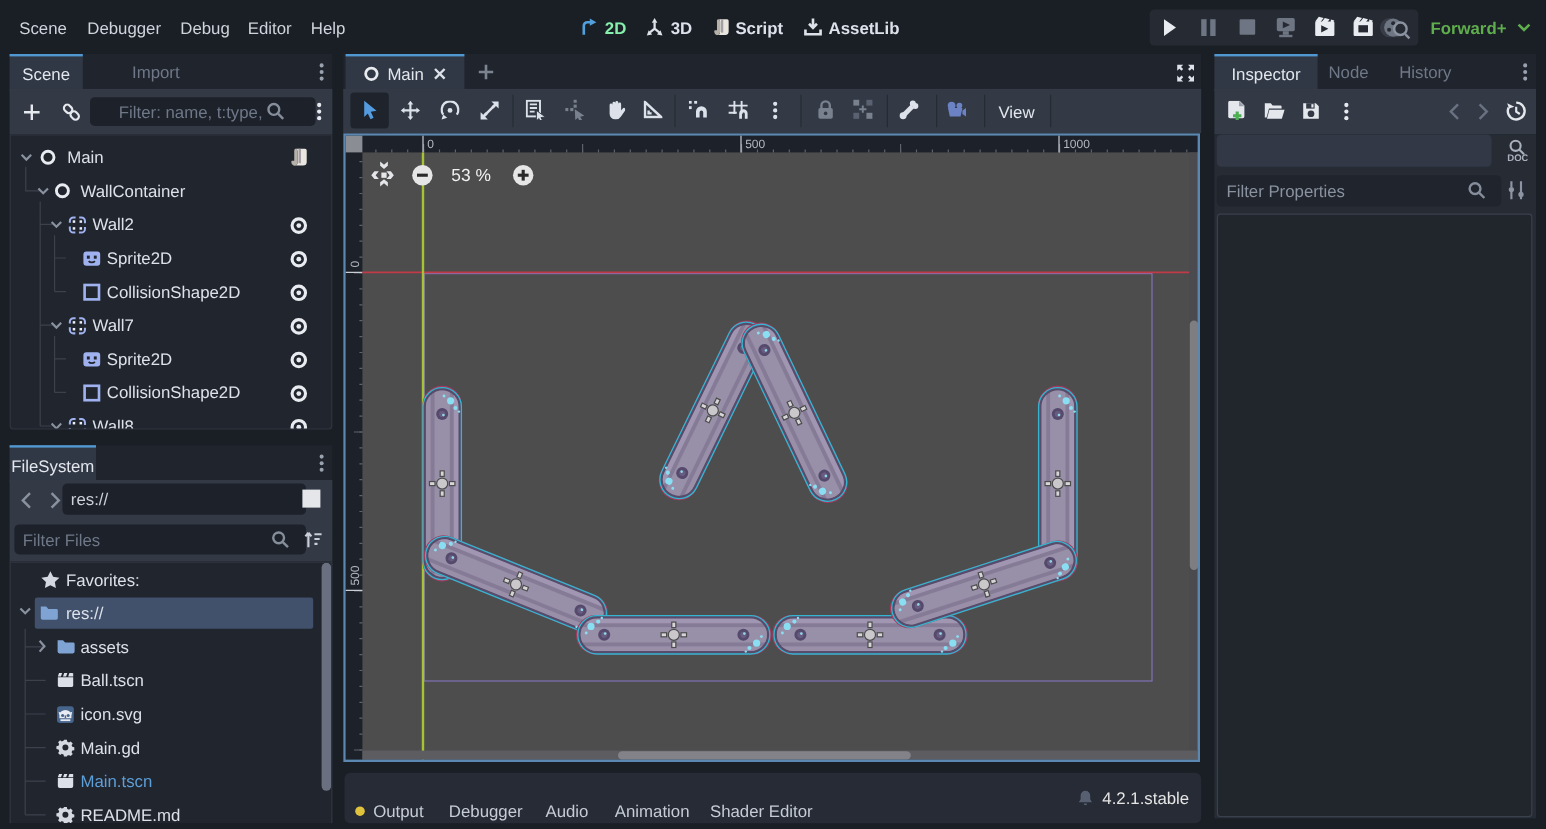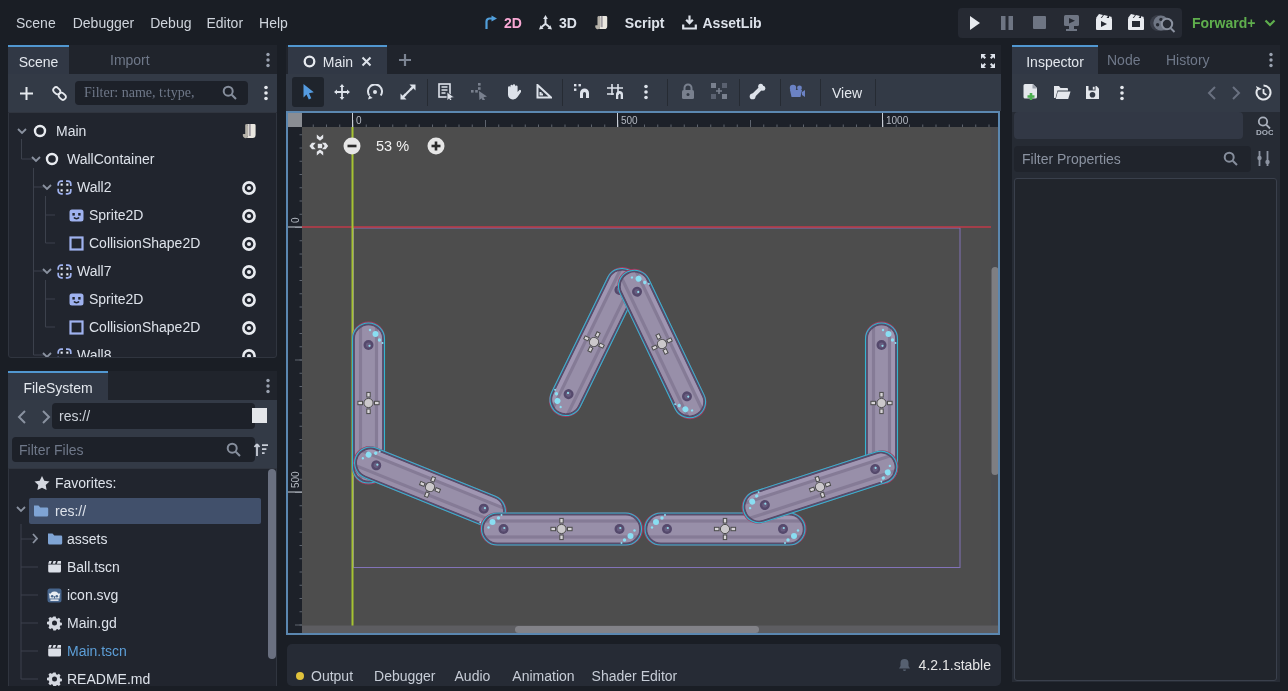--- a/index.html
+++ b/index.html
@@ -89,36 +89,36 @@
         <span style="margin-left:16px;">Debug</span>
       <span style="margin-left:15px;">Editor</span>
         <span style="margin-left:16px;">Help</span>
     </div>
 
     <div class="row" style="left:484px;top:0;height:45px;font-weight:bold;">
       <svg width="14" height="15" viewBox="0 0 14 15">
           <path d="M2.5 14 V6.5 a3 3 0 0 1 3-3 H8" fill="none" stroke="#519fdb" stroke-width="2.2"></path>
           <path d="M7.5 0.5 L13 3.5 L7.5 6.5 Z" fill="#519fdb"></path>
         </svg>
-      <span style="color:#f9a8d4;margin-left:6px;">2D</span>
+      <span style="color:#86efac;margin-left:6px;">2D</span>
       <svg style="margin-left:16px;" width="15" height="15" viewBox="0 0 15 15">
           <g stroke="#dde2ea" stroke-width="1.9" fill="none">
             <path d="M7.5 8.8 V3.5 M7.5 8.8 L3.6 12 M7.5 8.8 L11.4 12"></path>
           </g>
           <g fill="#dde2ea">
             <path d="M7.5 0 L9.8 4 H5.2z"></path>
             <path d="M1 14.5 L5.5 13.7 L2.6 10.2z"></path>
             <path d="M14 14.5 L9.5 13.7 L12.4 10.2z"></path>
           </g>
         </svg>
       <span style="color:#dde2ea;margin-left:6px;">3D</span>
       <svg style="margin-left:17px;" width="15" height="15" viewBox="0 0 15 16">
           <use href="#i-script"></use>
         </svg>
-      <span style="color:#dde2ea;margin-left:16px;">Script</span>
+      <span style="color:#dde2ea;margin-left:4px;">Script</span>
       <svg style="margin-left:17px;" width="15" height="15" viewBox="0 0 15 15">
           <path d="M7.5 0.5 V7.5 M4.2 4.8 L7.5 8.2 L10.8 4.8" stroke="#dde2ea" stroke-width="2.2" fill="none"></path>
           <path d="M1.2 9.5 V13.5 H13.8 V9.5" stroke="#dde2ea" stroke-width="2.2" fill="none"></path>
         </svg>
       <span style="color:#dde2ea;margin-left:6px;">AssetLib</span>
     </div>
 
     <div class="abs" style="left:958px;top:8px;width:224px;height:30px;background:#262a33;border-radius:4px;"></div>
     <svg class="abs" style="left:958px;top:8px;" width="224" height="30" viewBox="0 0 224 30">
       <path d="M12 8 L22 15 L12 22 Z" fill="#e8ebf0"></path>
@@ -176,21 +176,21 @@
   <div class="toolbar" id="scntb" style="left:8px;top:74px;width:269px;height:38px;">
     <svg class="abs" style="left:11px;top:12px;" width="15" height="15" viewBox="0 0 15 15">
         <path d="M7.5 1 V14 M1 7.5 H14" stroke="#e6e9ee" stroke-width="2"></path>
       </svg>
     <svg class="abs" style="left:44px;top:12px;" width="15" height="15" viewBox="0 0 15 15">
         <g transform="rotate(-45 7.5 7.5)">
           <rect x="4.7" y="-0.2" width="5.6" height="7.6" rx="2.8" fill="none" stroke="#e6e9ee" stroke-width="1.8"></rect>
           <rect x="4.7" y="7.6" width="5.6" height="7.6" rx="2.8" fill="none" stroke="#e6e9ee" stroke-width="1.8"></rect>
         </g>
       </svg>
-    <div class="inputbox" style="left:67px;top:7px;width:164px;height:24px;padding-left:9px;font-family:Liberation Serif, serif;">Filter: name, t:type,</div>
+    <div class="inputbox" style="left:67px;top:7px;width:164px;height:24px;padding-left:24px;">Filter: name, t:type,</div>
     <svg class="abs" style="left:214px;top:11px;" width="15" height="15" viewBox="0 0 15 15">
         <g stroke="#868e9c" fill="none" stroke-width="2">
           <circle cx="6.2" cy="6.2" r="4.5"></circle>
           <path d="M9.7 9.7 L14 14"></path>
         </g>
       </svg>
     <svg class="abs" style="left:256px;top:11px;" width="4" height="16" viewBox="0 0 4 16">
         <g fill="#e6e9ee">
           <circle cx="2" cy="2.5" r="1.8"></circle>
           <circle cx="2" cy="8" r="1.8"></circle>
@@ -247,21 +247,21 @@
         <use href="#i-eye" x="233" y="124"></use>
         <use href="#i-eye" x="233" y="152"></use>
         <use href="#i-eye" x="233" y="180"></use>
         <use href="#i-eye" x="233" y="208"></use>
         <use href="#i-eye" x="233" y="236"></use>
       </g>
     </svg>
   </div>
 
   <div class="tabstrip" style="left:8px;top:371px;width:269px;height:29px;">
-    <div class="tab" style="left:0;width:100px;">FileSystem</div>
+    <div class="tab" style="left:0;width:72px;">FileSystem</div>
     <svg class="abs" style="left:258px;top:7px;" width="4" height="16" viewBox="0 0 4 16">
         <g fill="#9aa2b0">
           <circle cx="2" cy="2.5" r="1.7"></circle>
           <circle cx="2" cy="8" r="1.7"></circle>
           <circle cx="2" cy="13.5" r="1.7"></circle>
         </g>
       </svg>
   </div>
   <div class="toolbar" id="fstb" style="left:8px;top:400px;width:269px;height:68px;">
     <svg class="abs" style="left:8px;top:9px;" width="36" height="16" viewBox="0 0 36 16">

